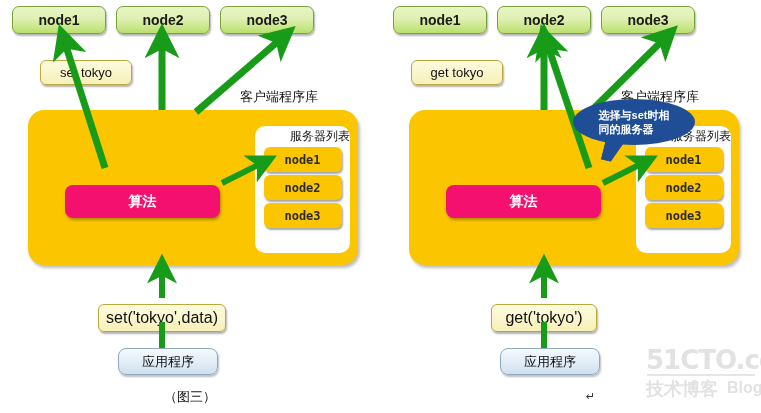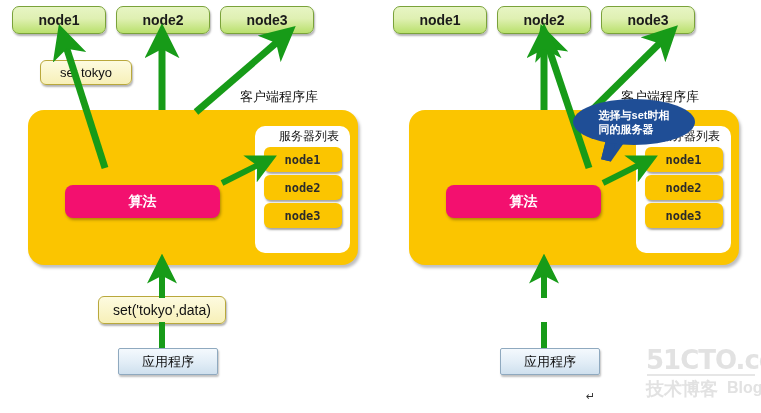--- a/index.html
+++ b/index.html
@@ -53,21 +53,21 @@
     box-shadow: 1px 2px 2px rgba(0,0,0,0.30);
     display: flex;
     align-items: center;
     justify-content: center;
     font-size: 13px;
     color: #111;
     box-sizing: border-box;
     white-space: nowrap;
   }
   .cmd-top  { left: 40px; top: 60px; width: 92px;  height: 25px; }
-  .cmd-bot  { left: 98px; top: 296px; width: 128px; height: 28px; font-size: 14px; }
+  .cmd-bot  { left: 98px; top: 304px; width: 128px; height: 28px; font-size: 16px; }
 
   
   .lib-label {
     position: absolute;
     left: 240px;
     top: 88px;
     font-size: 13px;
     color: #111;
     white-space: nowrap;
   }
@@ -109,26 +109,25 @@
     left: 255px;
     top: 126px;
     width: 95px;
     height: 127px;
     background: #ffffff;
     border-radius: 10px;
     box-sizing: border-box;
     padding-top: 2px;
   }
   .srv-title {
-    text-align: left;
+    text-align: right;
     font-size: 12px;
     color: #111;
     line-height: 16px;
     white-space: nowrap;
-    margin-left: 24px;
   }
   .srv-item {
     margin: 3px auto 0 auto;
     width: 78px;
     height: 25px;
     background: #fbc500;
     border-radius: 6px;
     box-shadow: 1px 2px 2px rgba(0,0,0,0.35);
     display: flex;
     align-items: center;
@@ -140,21 +139,21 @@
   }
 
   
   .app-box {
     position: absolute;
     left: 118px;
     top: 348px;
     width: 100px;
     height: 27px;
     border: 1px solid #8fa9bf;
-    border-radius: 2px;
+    border-radius: 8px;
     background: linear-gradient(to bottom, #f4f9fd 0%, #e3eef7 50%, #cfe0ee 100%);
     box-shadow: 1px 2px 2px rgba(0,0,0,0.25);
     display: flex;
     align-items: center;
     justify-content: center;
     font-size: 13px;
     color: #111;
     box-sizing: border-box;
   }
 
@@ -320,20 +319,21 @@
   </div>
 
   <div class="cmd-label cmd-bot">
     <span>set('tokyo',data)</span>
   </div>
 
   <div class="app-box">
     <span>应用程序</span>
   </div>
 
+  <div class="caption">（图三）</div>
 </div>
 
 <div class="panel" id="panel-right">
 
   <div class="node-box n1">
     <span>node1</span>
   </div>
   <div class="node-box n2">
     <span>node2</span>
   </div>
@@ -348,38 +348,44 @@
       </marker>
     </defs>
     <path class="arrow-path" d="M 208,168 L 165,40" marker-end="url(#ah-r)"></path>
     <path class="arrow-path" d="M 163,110 L 163,40" marker-end="url(#ah-r)"></path>
     <path class="arrow-path" d="M 209,112 L 285,37" marker-end="url(#ah-r)"></path>
     <path class="arrow-path-thin" d="M 222,183 L 264,162" marker-end="url(#ah-r)"></path>
     <path class="arrow-path-thin" d="M 163,348 L 163,322"></path>
     <path class="arrow-path-thin" d="M 163,298 L 163,268" marker-end="url(#ah-r)"></path>
   </svg>
 
+  <div class="cmd-label cmd-top" style="left:30px;">
+    <span>get tokyo</span>
+  </div>
 
   <div class="lib-label">
     <span>客户端程序库</span>
   </div>
 
   <div class="lib-box"></div>
 
   <div class="algo-box">
     <span>算法</span>
   </div>
 
   <div class="srv-panel">
     <div class="srv-title">服务器列表</div>
     <div class="srv-item">node1</div>
     <div class="srv-item">node2</div>
     <div class="srv-item">node3</div>
   </div>
 
+  <div class="cmd-label cmd-bot" style="left:110px;width:106px;">
+    <span>get('tokyo')</span>
+  </div>
 
   <div class="app-box" style="left:119px;">
     <span>应用程序</span>
   </div>
 
 </div>
 
 <div class="callout-tail"></div>
 <div class="callout">
   <span>

